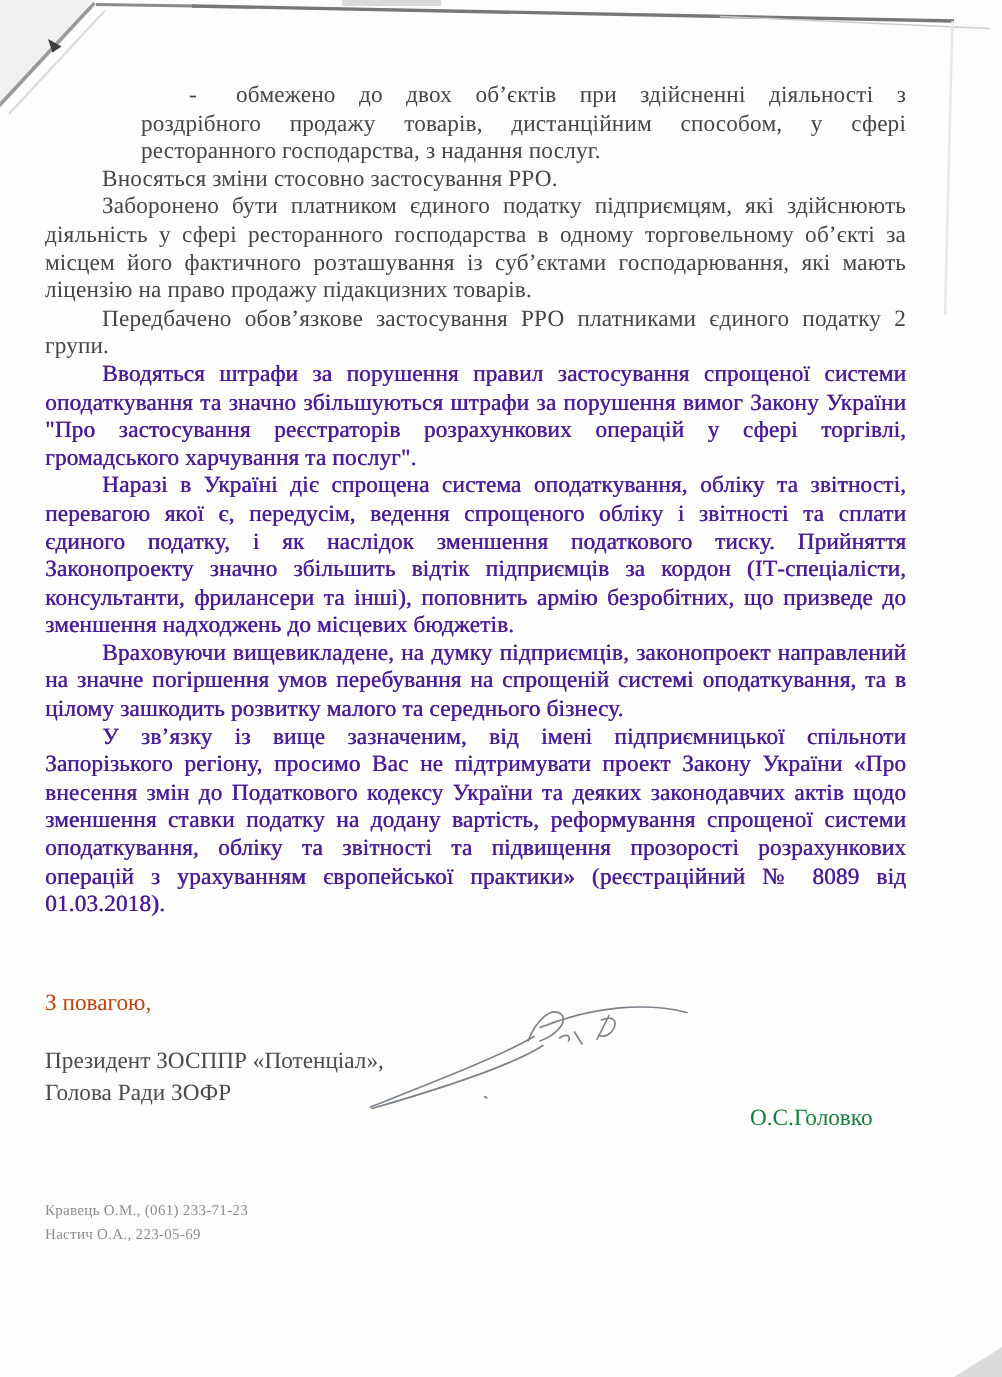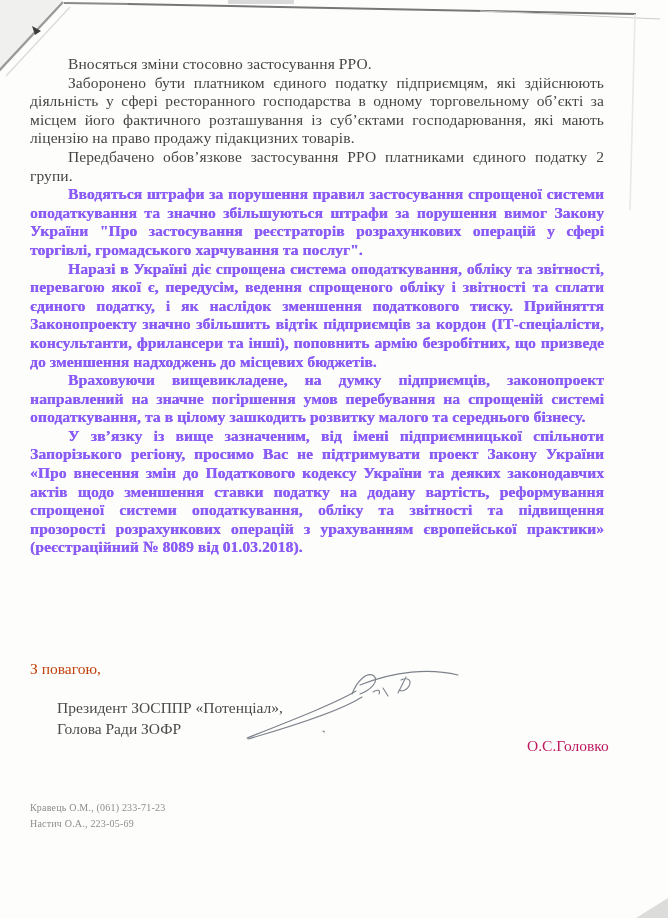--- a/index.html
+++ b/index.html
@@ -28,43 +28,41 @@
     text-align:justify;
     letter-spacing:0.1px;
   }
   .bullet{
     margin-left:64px;
     text-indent:32px;
   }
   .bullet .gap{display:inline-block;width:26px;}
   .para{text-indent:38px;}
   .darker{
-    color:#8b5cf6;
+    color:#4c1d95;
     text-shadow:0.35px 0 0 currentColor;
-    font-weight:bold;
   }
   .closing{
     position:absolute;
     left:30px;top:660px;
     font-size:15.5px;color:#c2410c;
   }
   .sig-block{
     position:absolute;
     left:30px;top:698px;
     width:574px;
     font-size:15.5px;
     line-height:20.5px;
     color:#4a4a4a;
-    margin-left:27px;
   }
   .sig-name{
     position:absolute;
     left:470px;top:38px;
     white-space:nowrap;
-    color:#be185d;
+    color:#15803d;
   }
   .footer{
     position:absolute;
     left:30px;top:800px;
     font-size:10px;
     line-height:15.5px;
     color:#8d8d8d;
     letter-spacing:0.2px;
   }
 </style>
@@ -80,20 +78,21 @@
     <line x1="64" y1="3" x2="130" y2="4" stroke="#8a8a8a" stroke-width="2"></line>
     <line x1="128" y1="4" x2="636" y2="14" stroke="#777777" stroke-width="2.2"></line>
     <line x1="480" y1="11" x2="660" y2="19" stroke="#cccccc" stroke-width="1"></line>
     <line x1="635" y1="14" x2="630" y2="210" stroke="#e8e8e7" stroke-width="1.6"></line>
     <rect x="228" y="0" width="66" height="4" fill="#bdbdbd" opacity="0.55"></rect>
     <path d="M32,26 l9,5 l-6,4 z" fill="#3d3d3d"></path>
     <path d="M636,918 L668,898 L668,918 Z" fill="#dcdcda"></path>
   </svg>
 
   <div class="content">
+    <div class="bullet"><span>-</span><span class="gap"></span><span>обмежено до двох об’єктів при здійсненні діяльності з роздрібного продажу товарів, дистанційним способом, у сфері ресторанного господарства, з надання послуг.</span></div>
     <div class="para">Вносяться зміни стосовно застосування РРО.</div>
     <div class="para">Заборонено бути платником єдиного податку  підприємцям,  які здійснюють діяльність у сфері ресторанного господарства в одному торговельному об’єкті за місцем його фактичного розташування із суб’єктами господарювання, які мають ліцензію на право продажу підакцизних товарів.</div>
     <div class="para">Передбачено обов’язкове застосування РРО платниками єдиного податку 2 групи.</div>
     <div class="para darker">Вводяться штрафи за порушення правил застосування спрощеної системи оподаткування та значно збільшуються штрафи за  порушення  вимог Закону України "Про застосування реєстраторів розрахункових операцій у сфері торгівлі, громадського харчування та послуг".</div>
     <div class="para darker">Наразі в Україні діє спрощена система оподаткування, обліку та звітності, перевагою якої є, передусім,  ведення спрощеного обліку і звітності та сплати єдиного податку, і як наслідок зменшення податкового тиску. Прийняття Законопроекту  значно збільшить відтік підприємців за кордон (ІТ-спеціалісти, консультанти, фрилансери та інші), поповнить армію безробітних, що призведе до зменшення надходжень до місцевих бюджетів.</div>
     <div class="para darker">Враховуючи вищевикладене, на думку підприємців, законопроект направлений на значне погіршення умов перебування на спрощеній системі оподаткування,  та в цілому зашкодить розвитку малого та середнього бізнесу.</div>
     <div class="para darker">У зв’язку із вище зазначеним, від імені підприємницької спільноти Запорізького регіону, просимо Вас не підтримувати проект Закону України  «Про внесення змін до Податкового кодексу України та деяких законодавчих актів щодо зменшення ставки податку на додану вартість, реформування спрощеної системи оподаткування, обліку та звітності та підвищення прозорості розрахункових операцій з урахуванням європейської практики» (реєстраційний № 8089 від 01.03.2018).</div>
   </div>
 
   <div class="closing">З повагою,</div>

